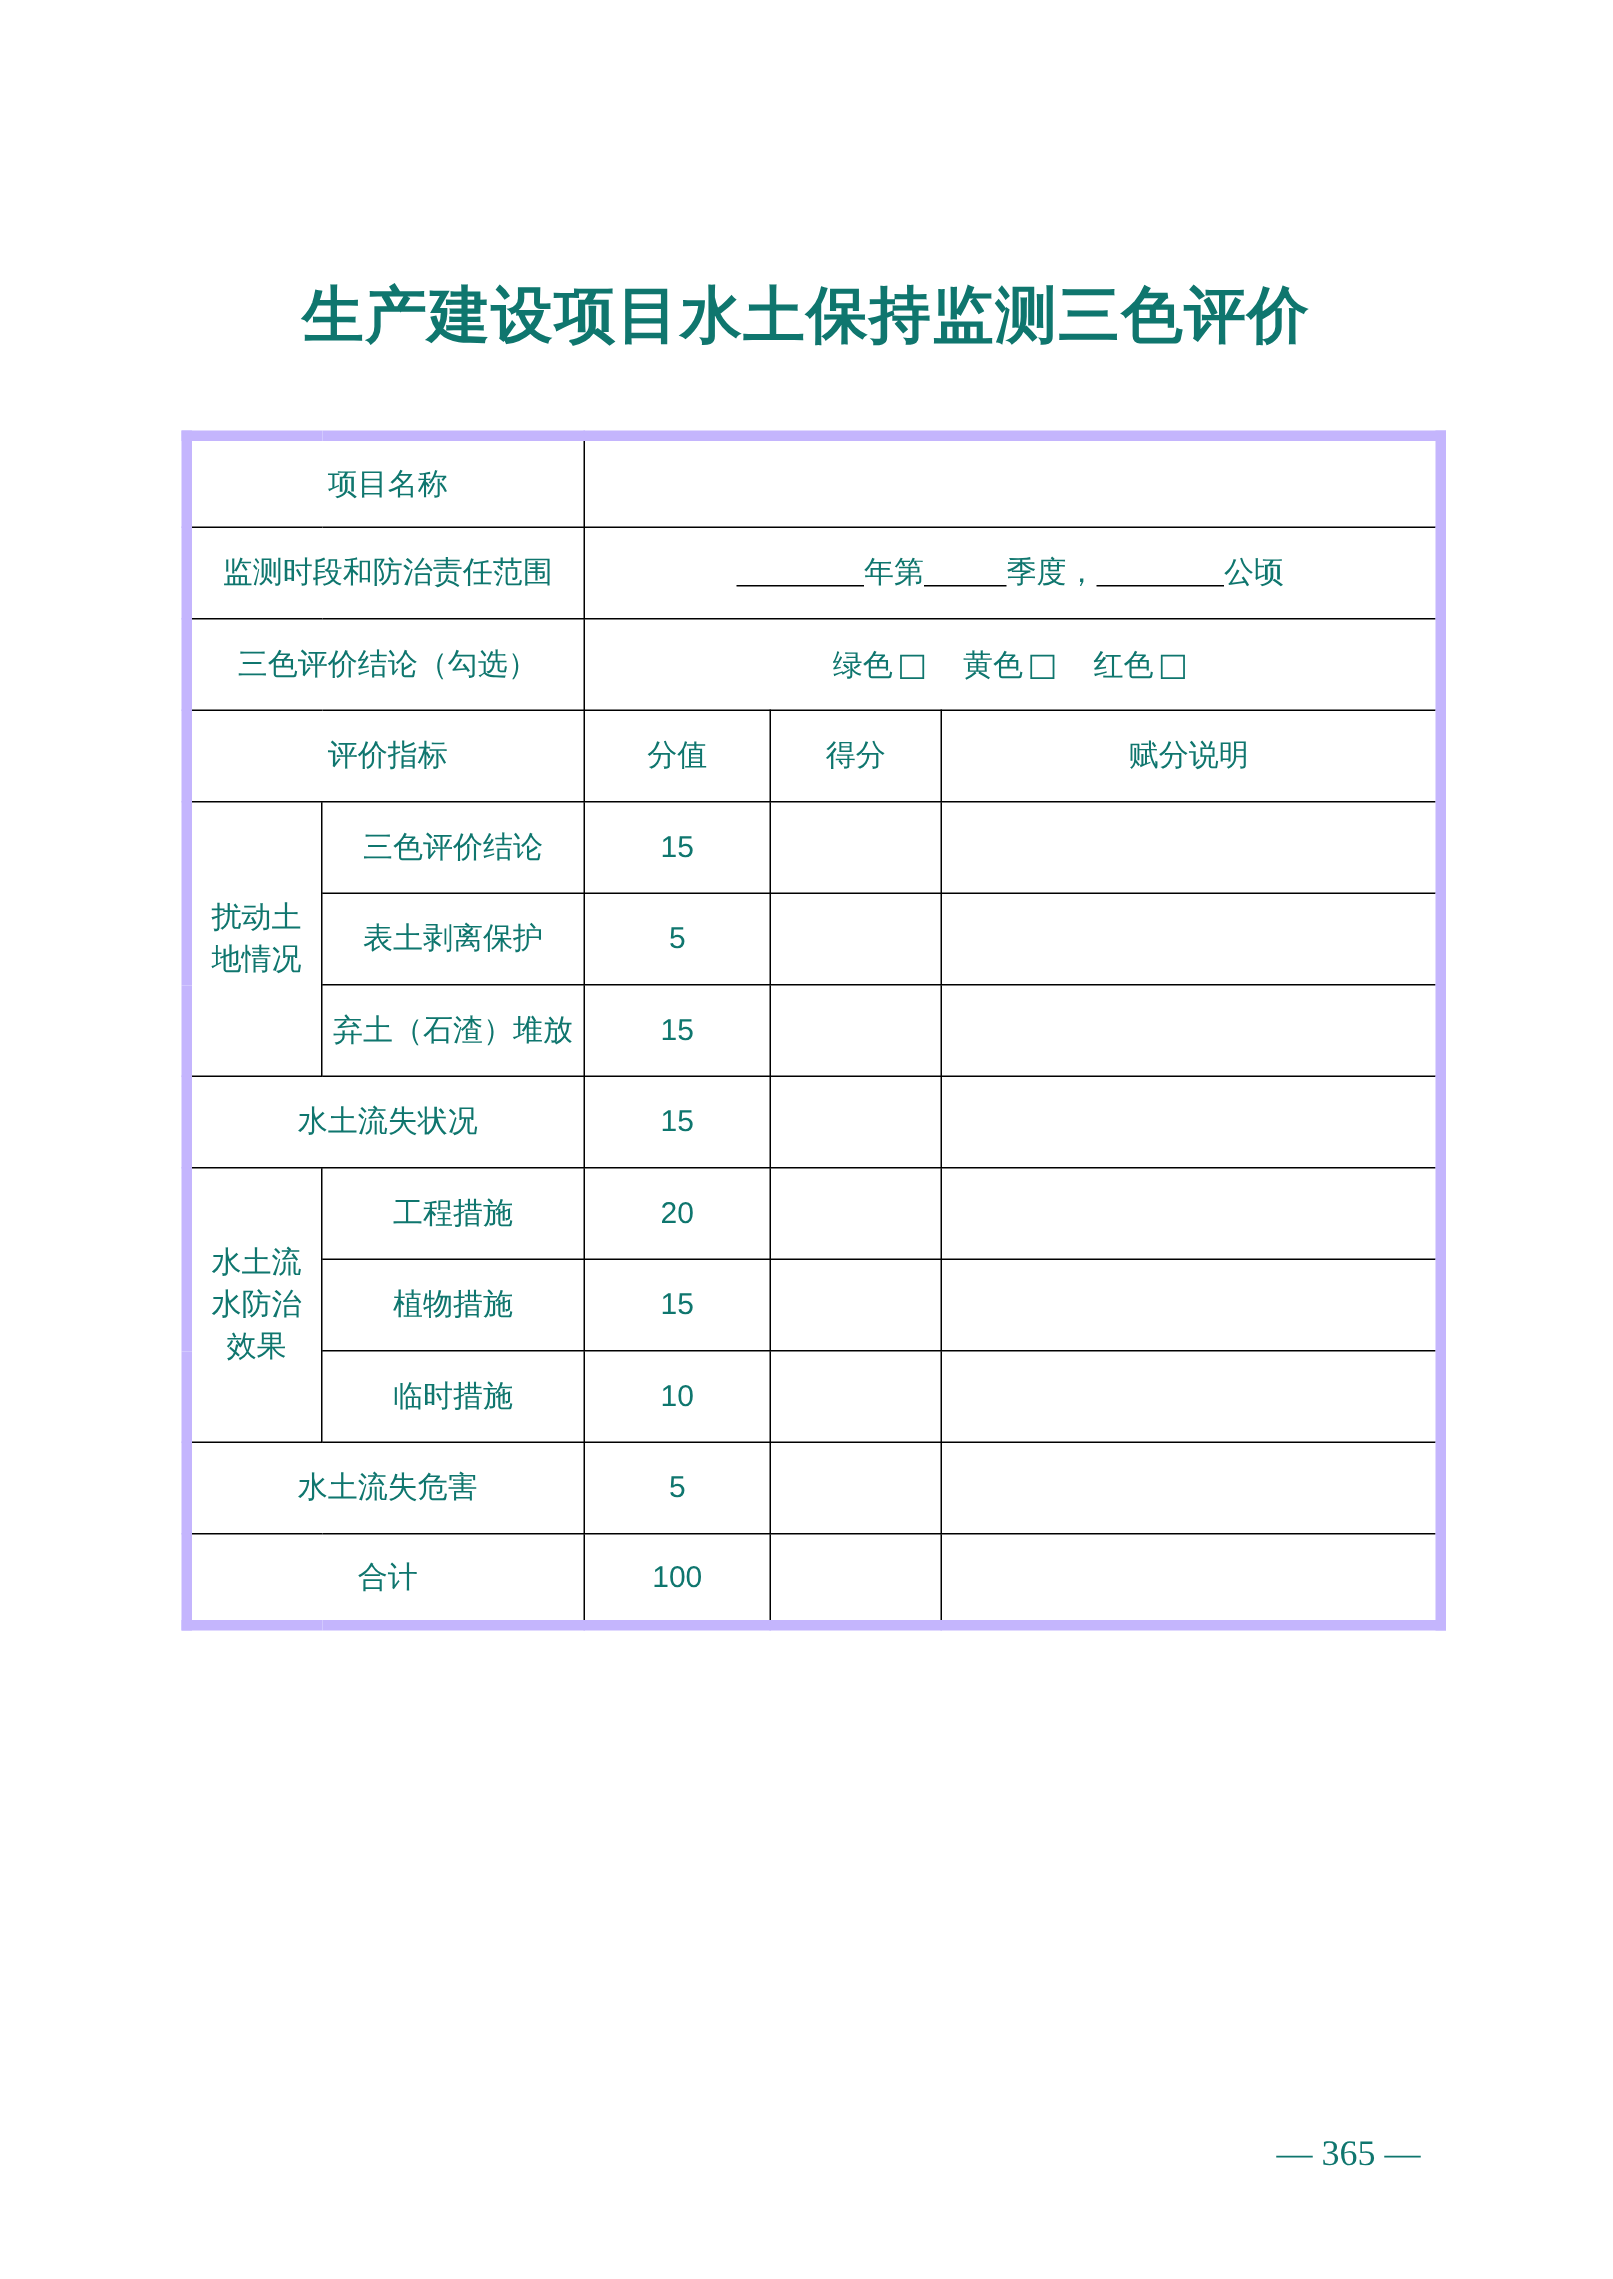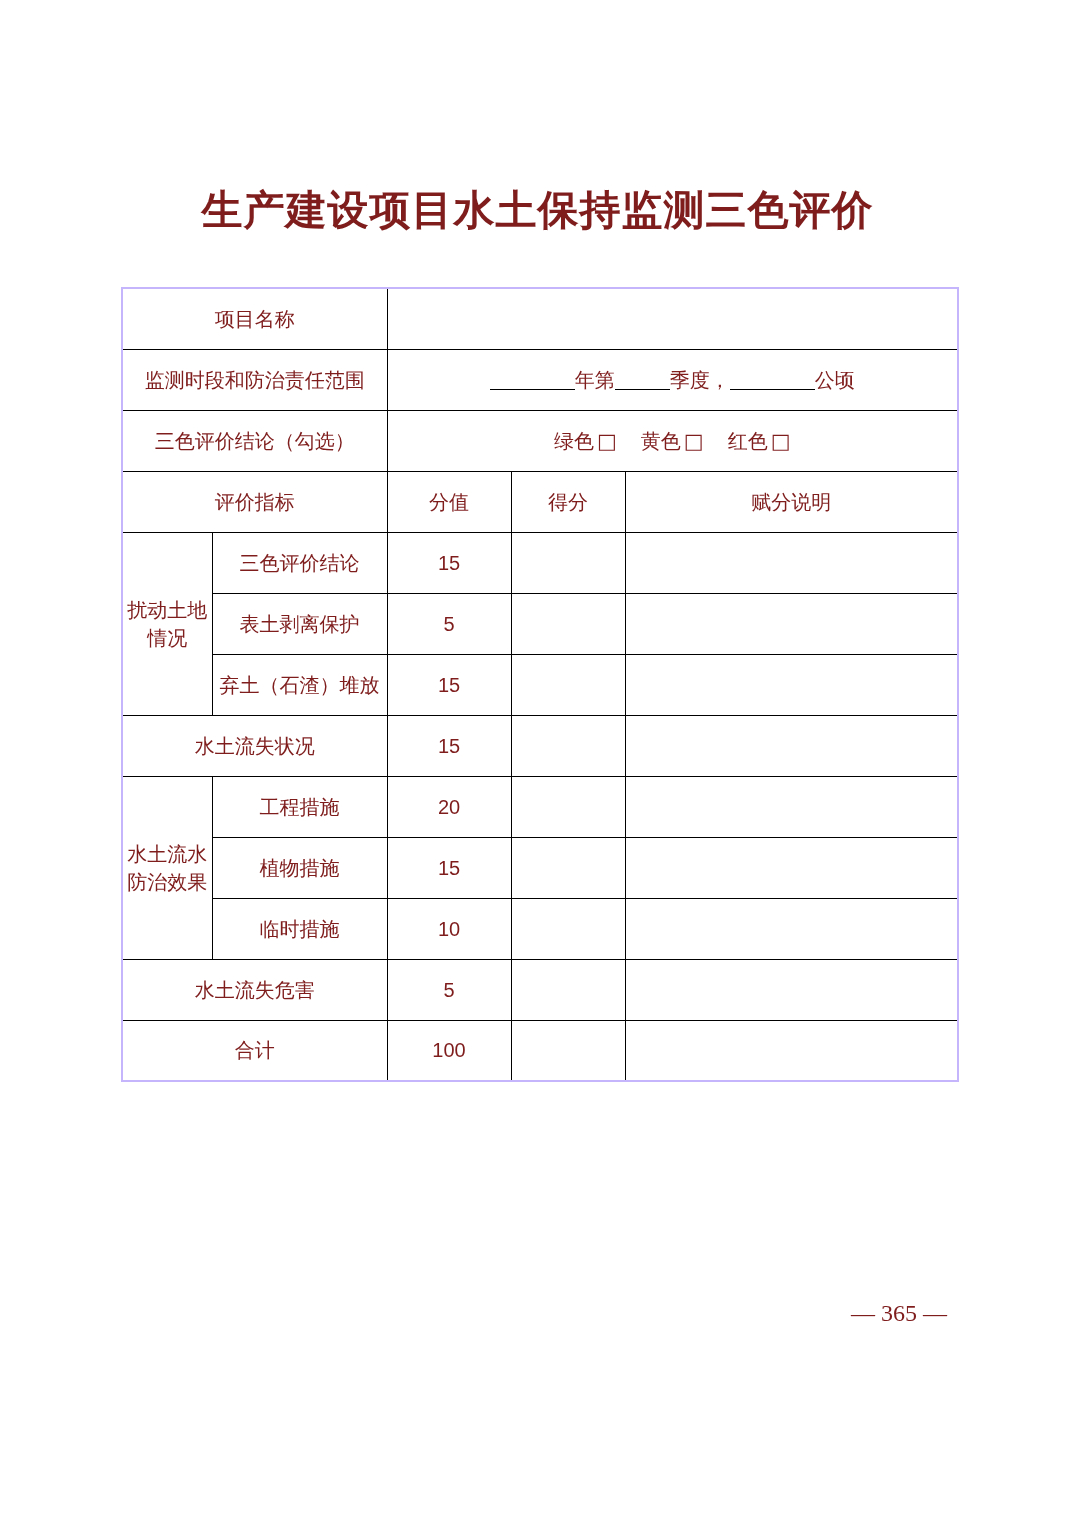--- a/index.html
+++ b/index.html
@@ -2,21 +2,21 @@
 <html><head>
 <meta charset="utf-8">
 <style>
   * { box-sizing: border-box; }
   html, body { margin: 0; padding: 0; background: #ffffff; }
   .page {
     position: relative;
     width: 1075px;
     height: 1519px;
     background: #ffffff;
-    color: #7f1d1d;
+    color: #0f766e;
     font-family: "Liberation Serif", "DejaVu Serif", serif;
     overflow: hidden;
   }
   .doc-title {
     position: absolute;
     top: 182px;
     left: 0;
     width: 100%;
     text-align: center;
     font-size: 41px;
@@ -24,21 +24,21 @@
     line-height: 57px;
     letter-spacing: 1px;
   }
   table.tbl {
     position: absolute;
     left: 121px;
     top: 287px;
     width: 836px;
     border-collapse: collapse;
     table-layout: fixed;
-    border: 2px solid #c4b5fd;
+    border: 7px solid #c4b5fd;
   }
   table.tbl td {
     border: 1px solid #000;
     height: 61px;
     vertical-align: middle;
     text-align: center;
     font-size: 20px;
     padding: 0 4px;
     line-height: 28px;
   }
@@ -57,21 +57,21 @@
   .b55 { width: 55px; }
   .opt { white-space: nowrap; margin-top: 16px; }
   .opt + .opt { margin-left: 24px; }
   .box {
     font-family: "DejaVu Sans", sans-serif;
     font-size: 21px;
     margin-left: 3px;
   }
   .pageno {
     position: absolute;
-    top: 1300px;
+    top: 1423px;
     right: 128px;
     font-size: 24px;
     margin-left: 16px;
   }
 </style>
 </head>
 <body>
 
 <div class="page">
 

